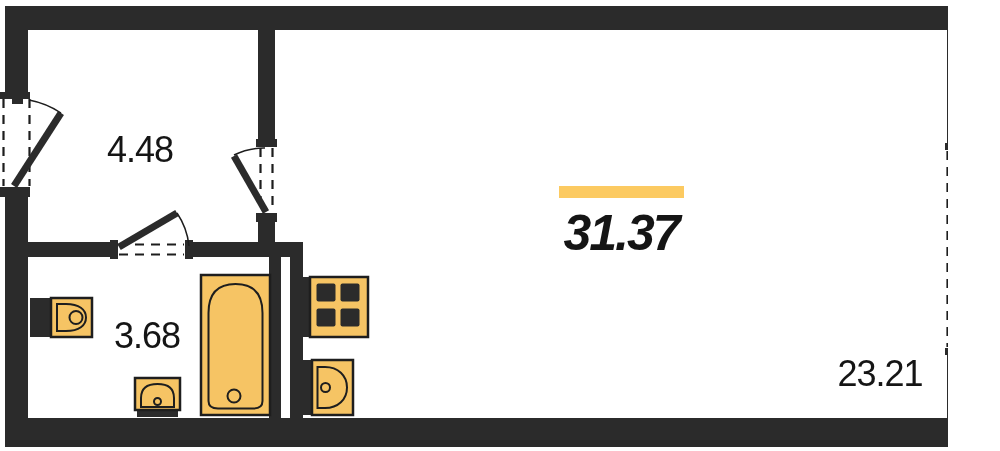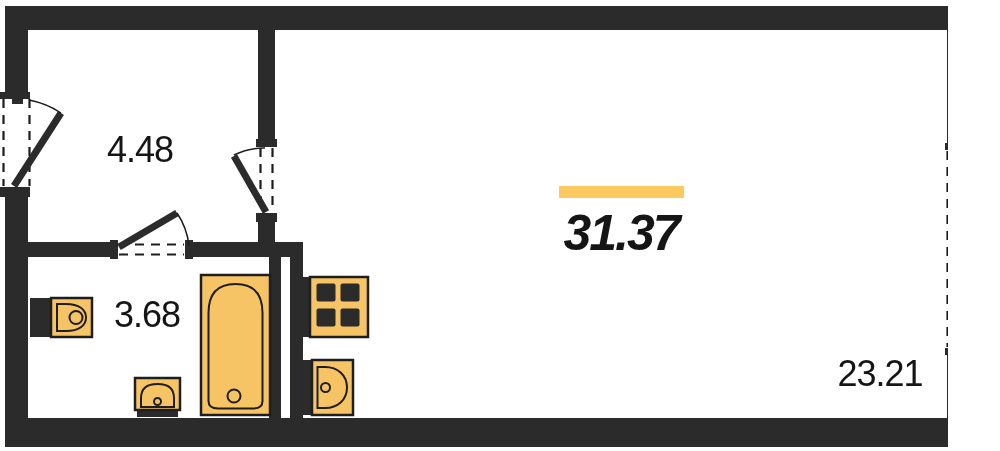--- a/index.html
+++ b/index.html
@@ -125,18 +125,18 @@
       <rect class="fx" x="312" y="360" width="41" height="55"></rect>
       <path class="fxline" d="M317.5 367 L325 367 C338 367 347 375.5 347 387.5 C347 399.5 338 408 325 408 L317.5 408 Z"></path>
       <circle class="fxline" cx="325.5" cy="387.5" r="4.5"></circle>
     </g>
   </svg>
 
   <div class="accent-bar" style="left:559px;top:186px;width:125px;height:12px;"></div>
 
   <div class="area-label" style="left:140px;top:150px;">4.48</div>
 
-  <div class="area-label" style="left:147px;top:315px;">3.68</div>
+  <div class="area-label" style="left:147px;top:336px;">3.68</div>
 
   <div class="area-label big" style="left:621px;top:233px;font-style:italic;">31.37</div>
 
   <div class="area-label" style="left:880px;top:374px;">23.21</div>
 </div>
 
 </body></html>

